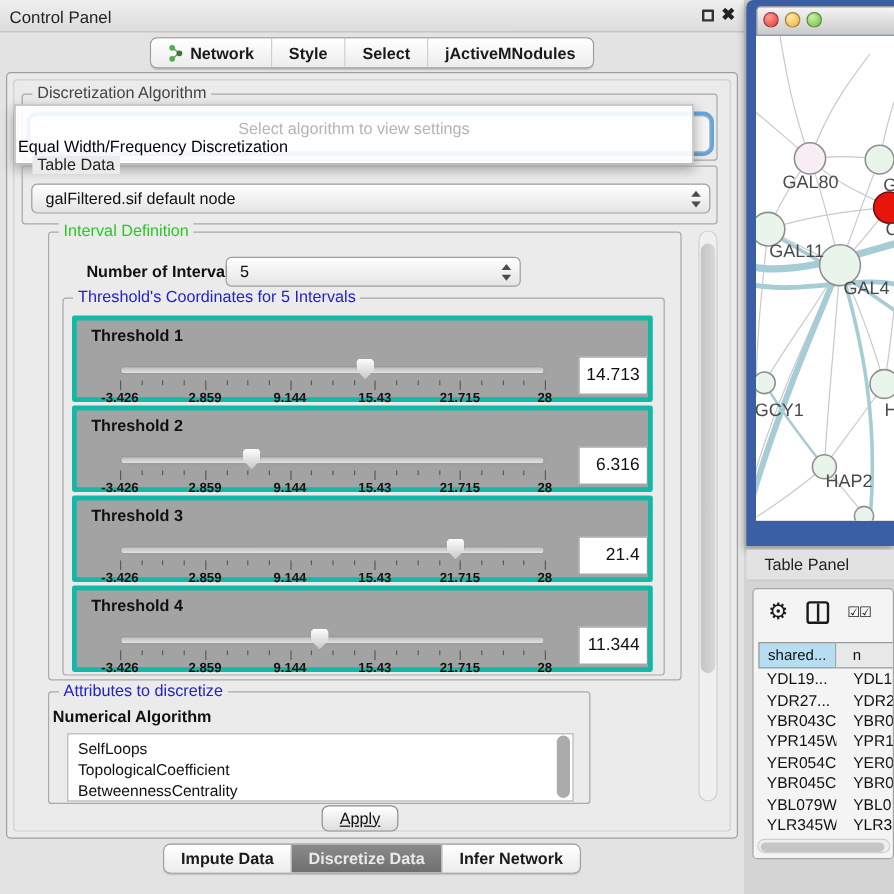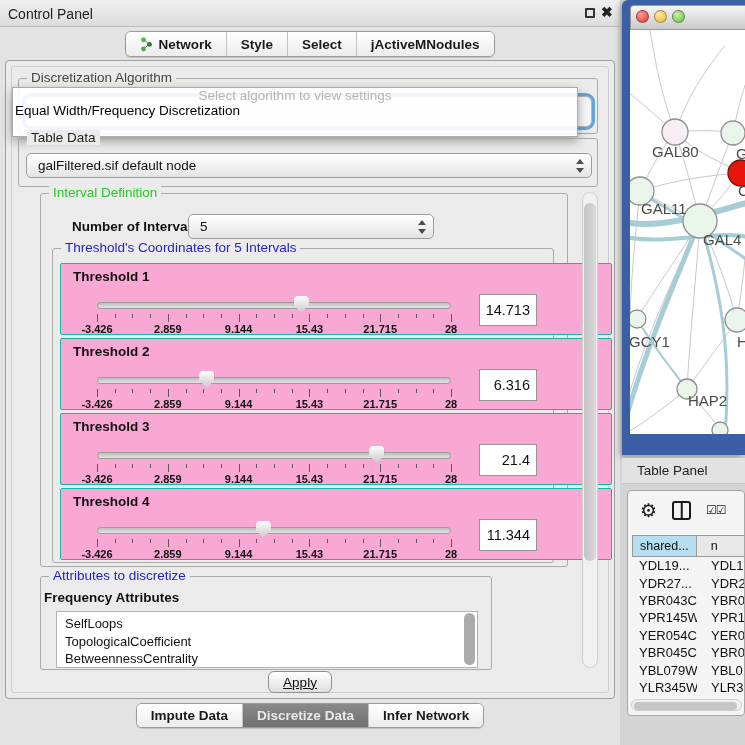--- a/index.html
+++ b/index.html
@@ -25,36 +25,36 @@
 
   .groupbox { position:absolute; border:1px solid #a9a9a9; border-radius:3px; }
   .group-title { position:absolute; top:-9px; left:8px; background:#ebebeb; padding:0 4px; font-size:13.5px; white-space:nowrap; }
   .gt-green { color:#28c828; }
   .gt-blue { color:#2222cc; }
   .gt-dark { color:#444; }
 
   
   #ghost-combo { left:25px; top:96px; width:567px; height:31px; border:1px solid #b5b5b5; border-radius:6px; background:#f6f6f6; box-shadow:0 0 0 3px #63a5dd; }
   #algo-popup { left:12px; top:87px; width:566px; height:50px; background:rgba(255,255,255,0.90); border:1px solid #ababab; box-shadow:0 4px 10px rgba(0,0,0,.35); }
-  #popup-placeholder { width:100%; text-align:center; margin-top:0; font-size:13.5px; color:#b4b4b4; }
+  #popup-placeholder { width:100%; text-align:center; margin-top:12px; font-size:13.5px; color:#b4b4b4; }
   .popup-opt { padding:0 2px 0 2px; font-size:13.5px; color:#000; line-height:15.5px; }
   .popup-opt.bold { font-weight:bold; }
 
   #tabledata-group { left:18px; top:138px; width:580px; height:49px; }
   .combo { position:absolute; height:25px; background:linear-gradient(#ffffff,#e4e4e4); border:1px solid #9e9e9e; border-radius:5px; display:flex; align-items:center; padding:0 22px 0 11px; font-size:13.5px; color:#111; }
   .stepper { position:absolute; right:7px; top:5px; width:9px; height:14px; display:flex; flex-direction:column; justify-content:space-between; align-items:center; }
   .tri-up { width:0; height:0; border-left:4px solid transparent; border-right:4px solid transparent; border-bottom:5px solid #4c4c4c; }
   .tri-down { width:0; height:0; border-left:4px solid transparent; border-right:4px solid transparent; border-top:5px solid #4c4c4c; }
 
   #interval-group { left:40px; top:193px; width:528px; height:374px; }
   #num-int-label { left:72px; top:219px; font-weight:bold; font-size:13.5px; }
   #num-int-combo { left:188px; top:214px; width:246px; }
   #thresholds-group { left:52px; top:248px; width:502px; height:315px; }
 
-  .tpanel { position:absolute; left:60px; width:552px; height:72px; background:#f9a8d4; border:1px solid #14b8a6; border-radius:2px; }
+  .tpanel { position:absolute; left:60px; width:484px; height:72px; background:#a3a3a3; border:4px solid #14b8a6; border-radius:2px; }
   .t-label { position:absolute; left:12px; top:5px; font-weight:bold; font-size:13.5px; }
   .t-track { position:absolute; left:36px; top:38px; width:354px; height:7px; border-radius:4px; background:linear-gradient(#bdbdbd,#e3e3e3); border:1px solid #9b9b9b; }
   .t-thumb { position:absolute; top:32px; width:15px; height:17px; background:linear-gradient(#fdfdfd,#c9c9c9); clip-path:polygon(15% 0,85% 0,100% 15%,100% 55%,50% 100%,0 55%,0 15%); filter:drop-shadow(0 0 1px rgba(0,0,0,.65)); }
   .t-ticks { position:absolute; left:36px; top:50px; width:354px; height:9px; }
   .tick { position:absolute; top:0; width:1px; background:#5a5a5a; }
   .t-scale { position:absolute; left:36px; top:59px; width:354px; height:14px; }
   .scale-lbl { position:absolute; transform:translateX(-50%); font-size:11px; font-weight:600; color:#111; white-space:nowrap; }
   .t-value { position:absolute; left:418px; top:30px; width:58px; height:32px; background:#fff; border:1px solid #959595; display:flex; align-items:center; justify-content:flex-end; padding-right:6px; font-size:14.5px; }
 
   #attr-group { left:40px; top:576px; width:452px; height:94px; }
@@ -320,21 +320,21 @@
           <span class="scale-lbl" style="left: 283.2px;">21.715</span>
           <span class="scale-lbl" style="left: 354px;">28</span>
         </div>
     <div class="t-value">11.344</div>
   </div>
     </div>
 
   <div class="groupbox" id="attr-group">
     <span class="group-title gt-blue">Attributes to discretize</span>
   </div>
-  <div id="attr-subtitle" class="abs">Frequency Attributes</div>
+  <div id="attr-subtitle" class="abs">Numerical Algorithm</div>
   <div id="attr-list" class="abs">
       <div class="attr-item">SelfLoops</div>
       <div class="attr-item">TopologicalCoefficient</div>
       <div class="attr-item">BetweennessCentrality</div>
     </div>
   <div id="attr-scroll" class="abs"></div>
 
   <div id="main-scroll-track" class="abs"></div>
   <div id="main-scroll-thumb" class="abs"></div>
 

